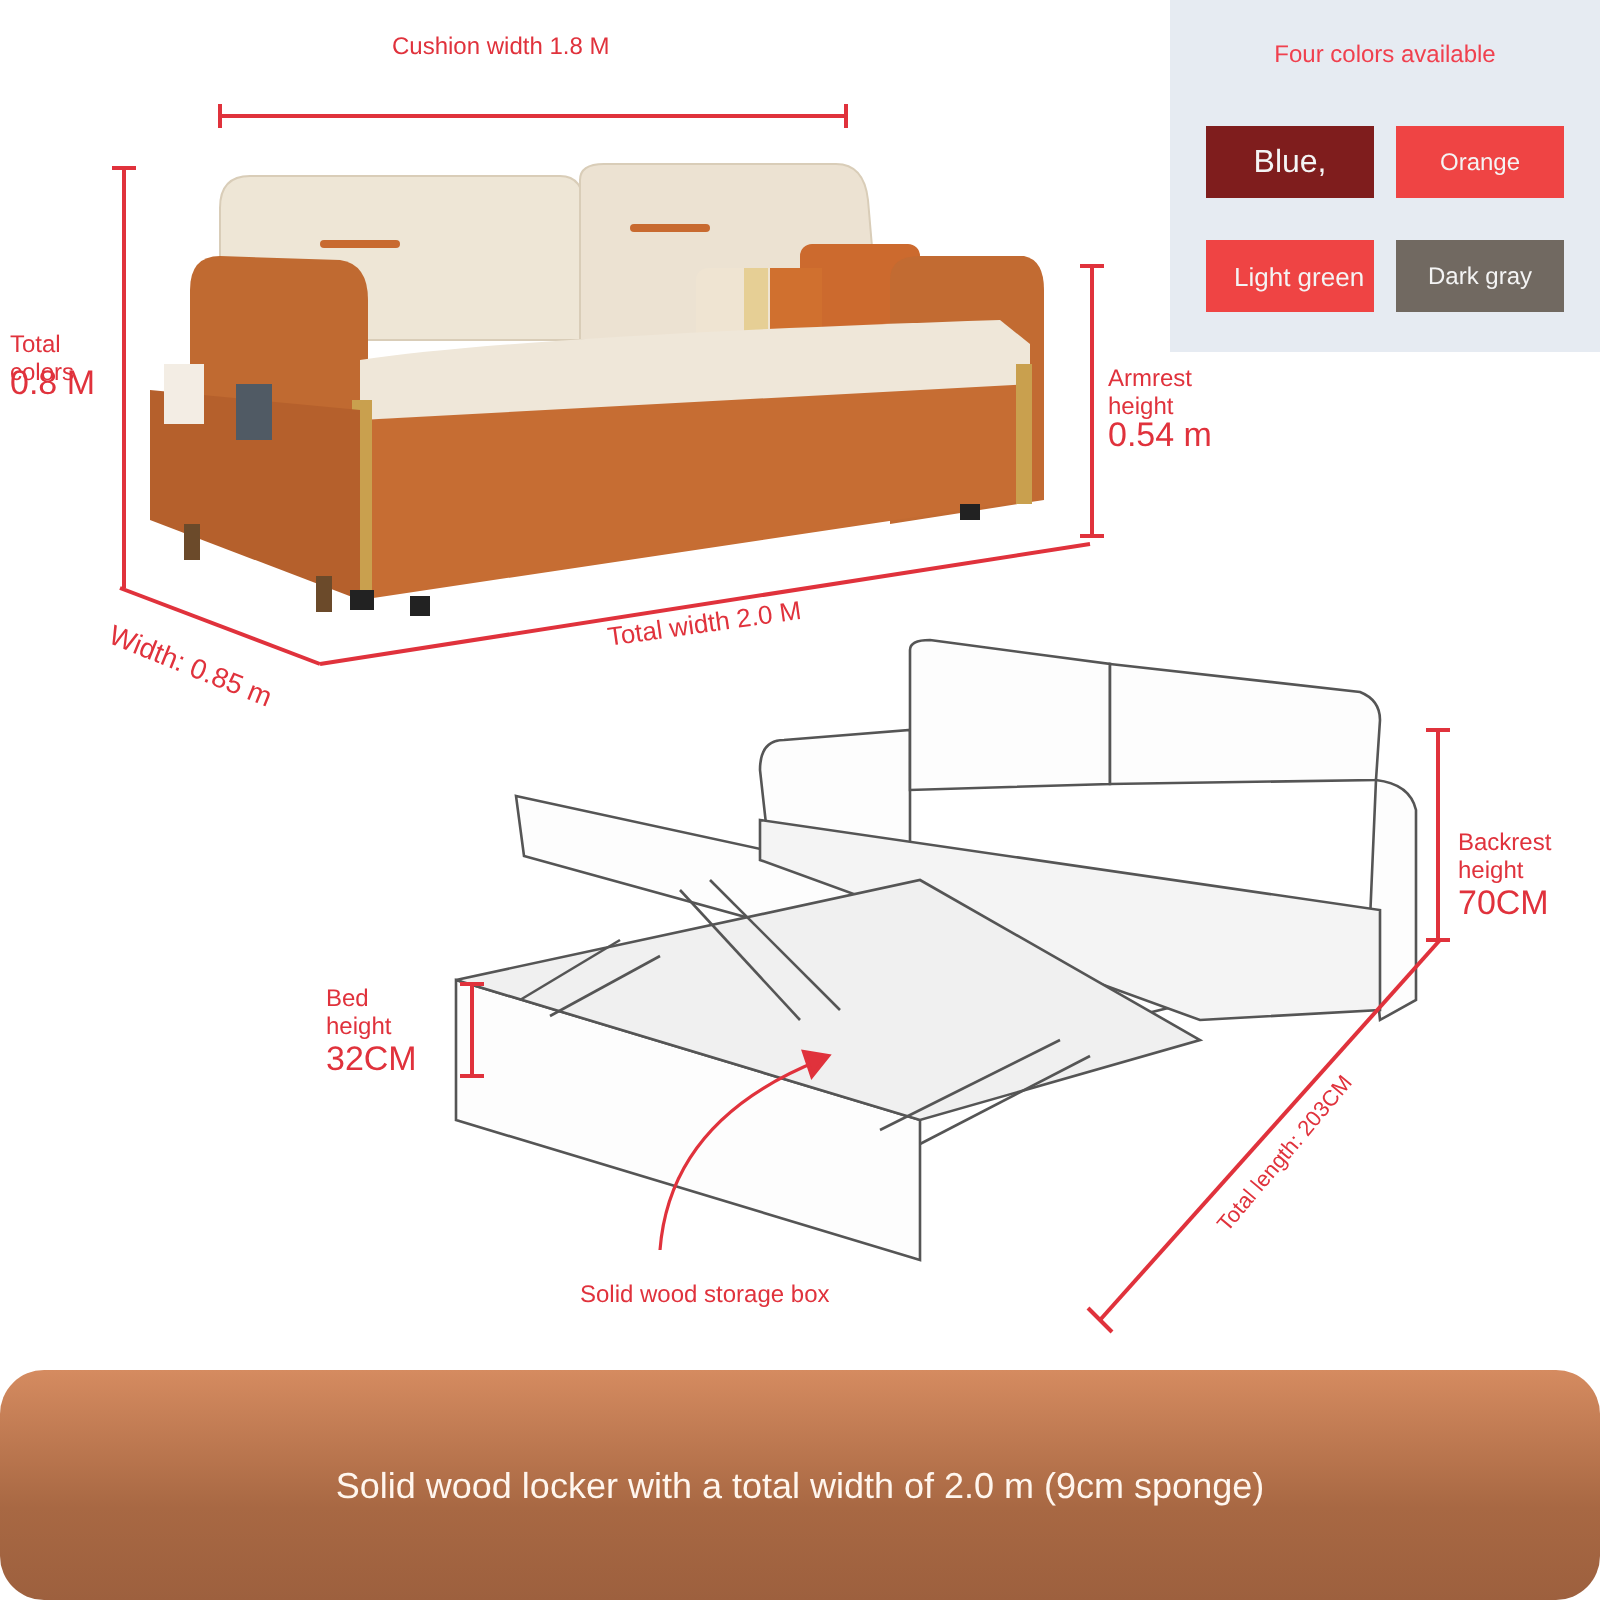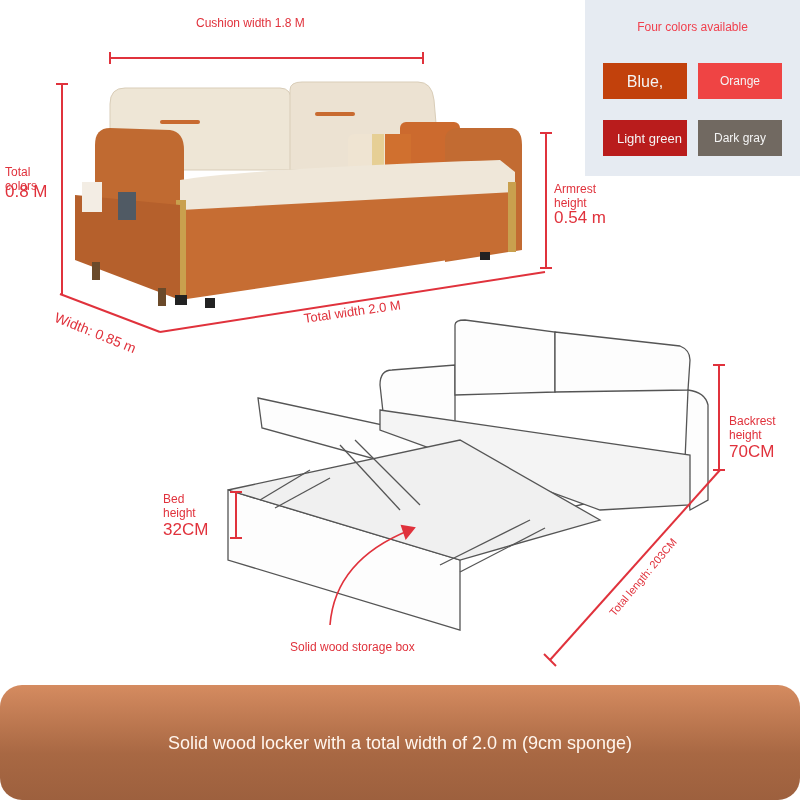--- a/index.html
+++ b/index.html
@@ -99,21 +99,21 @@
 
 <div class="lbl" style="left:729px;top:414px;width:60px;">Backrest height</div>
 <div class="lbl big" style="left:729px;top:442px;">70CM</div>
 <div class="lbl" style="left:163px;top:492px;width:45px;">Bed height</div>
 <div class="lbl big" style="left:163px;top:520px;">32CM</div>
 <div class="lbl" style="left:606px;top:610px;font-size:11px;transform:rotate(-50deg);transform-origin:left top;white-space:nowrap;">Total length: 203CM</div>
 <div class="lbl" style="left:290px;top:640px;">Solid wood storage box</div>
 
 <div class="panel">
   <div class="panel-title">Four colors available</div>
-  <div class="swatch" style="left:18px;top:63px;background:#c2410c;font-size:16px;">Blue,</div>
+  <div class="swatch" style="left:18px;top:63px;background:#7f1d1d;font-size:16px;">Blue,</div>
   <div class="swatch" style="left:113px;top:63px;background:#ef4444;font-size:12px;">Orange</div>
-  <div class="swatch" style="left:18px;top:120px;background:#b91c1c;justify-content:flex-start;padding-left:14px;box-sizing:border-box;">Light green</div>
+  <div class="swatch" style="left:18px;top:120px;background:#ef4444;justify-content:flex-start;padding-left:14px;box-sizing:border-box;">Light green</div>
   <div class="swatch" style="left:113px;top:120px;background:#716961;font-size:12px;">Dark gray</div>
 </div>
 
 <div class="footer">
   <div class="footer-text">Solid wood locker with a total width of 2.0 m (9cm sponge)</div>
 </div>
 
 </body></html>

